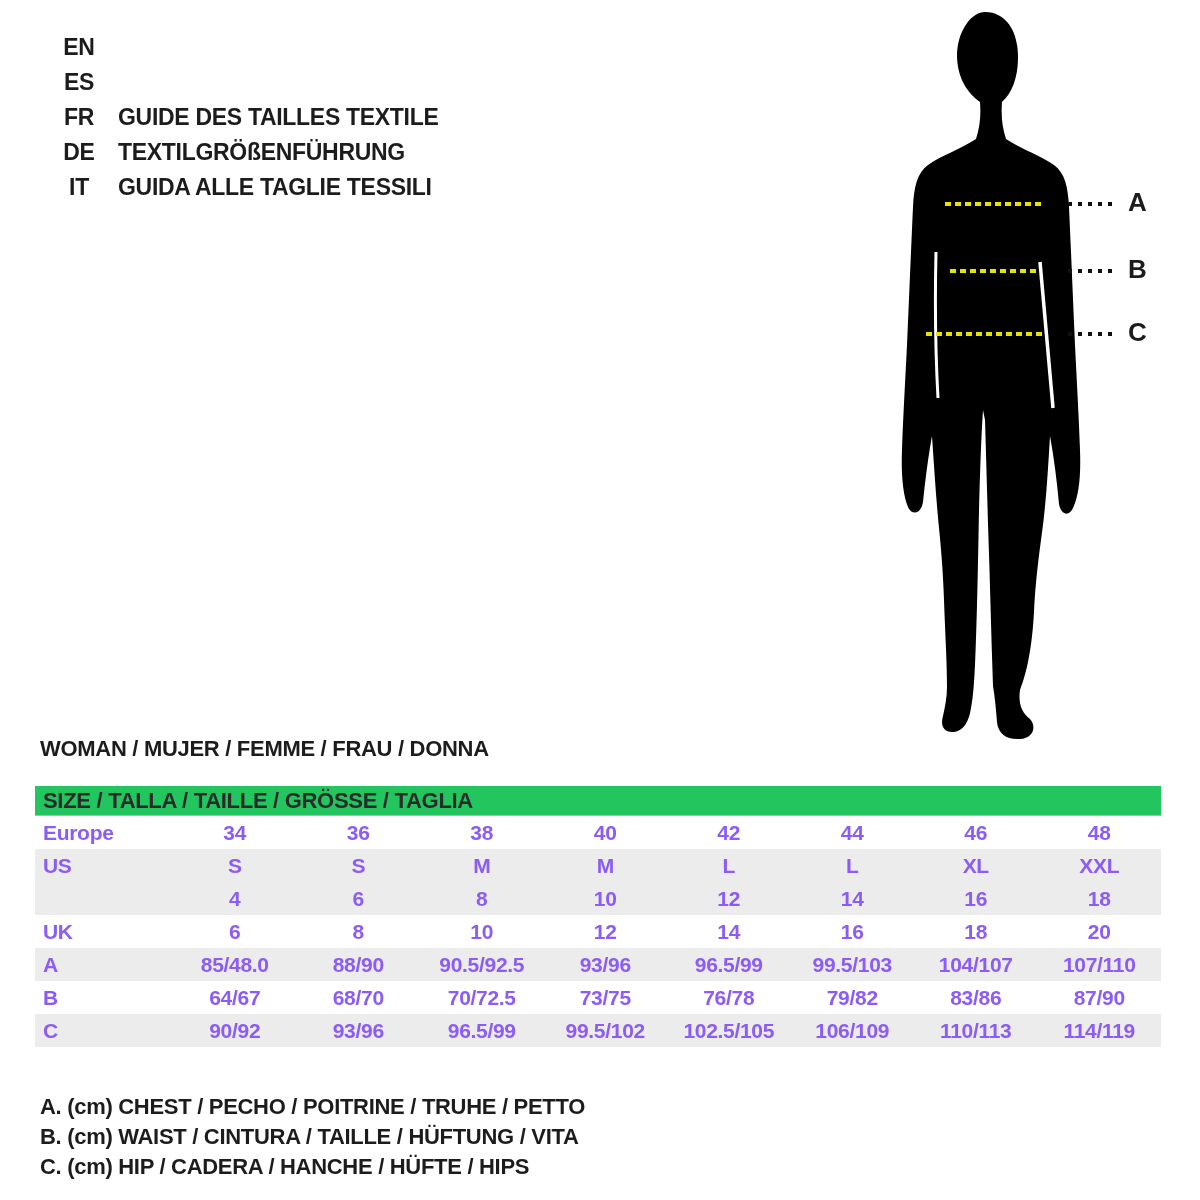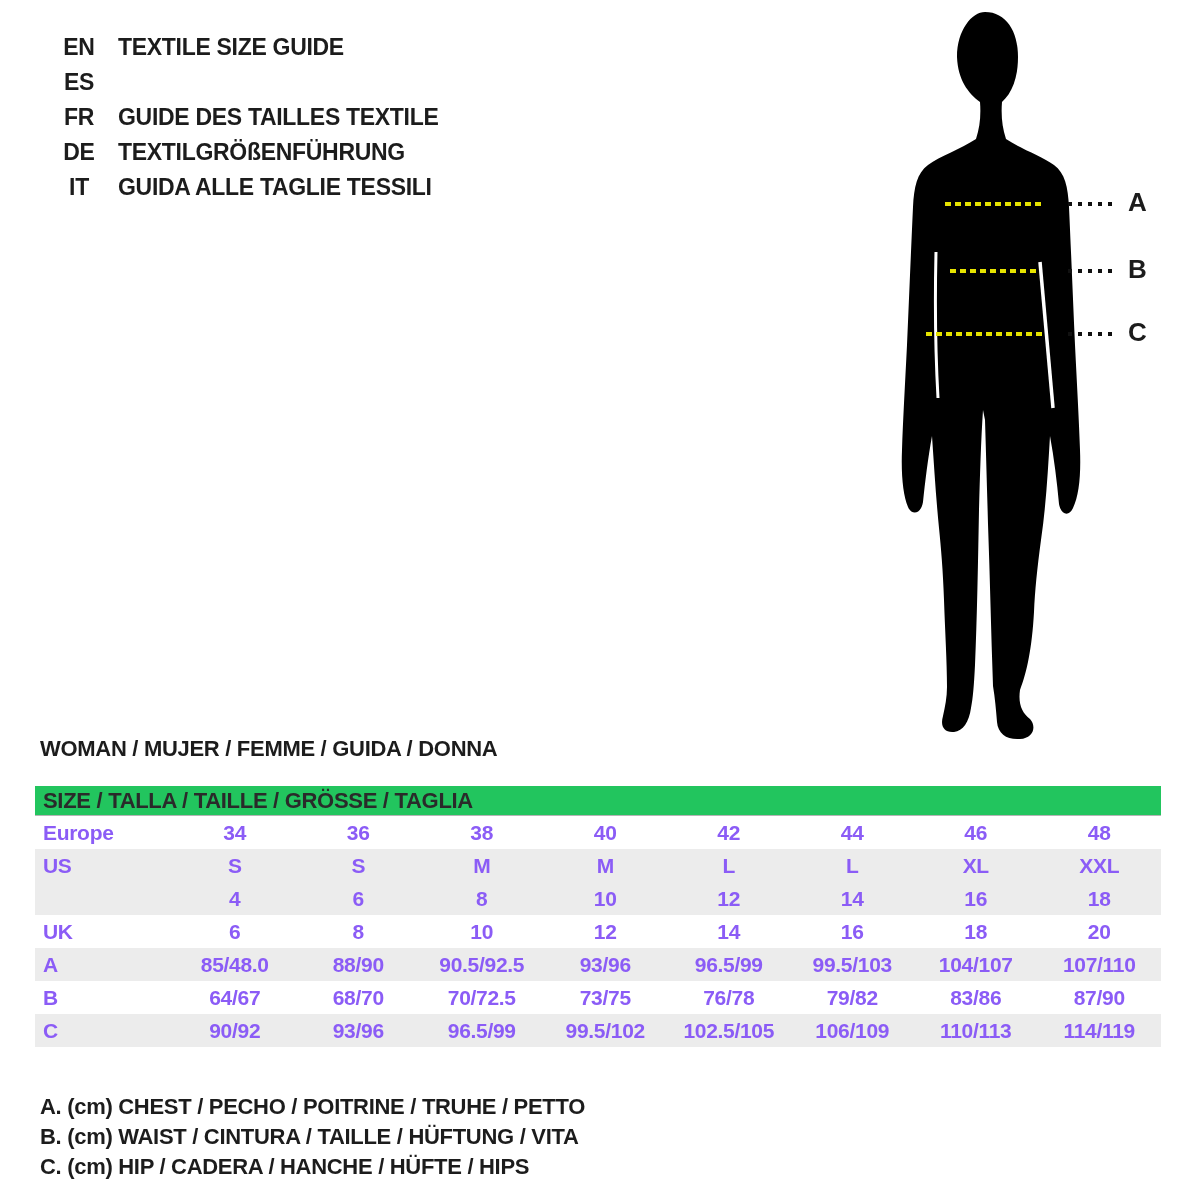--- a/index.html
+++ b/index.html
@@ -45,21 +45,20 @@
   .legend-line{font-size:22px;font-weight:bold;line-height:30px;letter-spacing:-0.3px;}
 </style>
 </head>
 <body>
 
 <div class="canvas">
 
   <div class="lang-list">
     <div class="lang-row">
       <span class="lang-code">EN</span>
-      <span class="lang-label">TEXTILE SIZE GUIDE</span>
     </div>
     <div class="lang-row">
       <span class="lang-code">ES</span>
     </div>
     <div class="lang-row">
       <span class="lang-code">FR</span>
       <span class="lang-label">GUIDE DES TAILLES TEXTILE</span>
     </div>
     <div class="lang-row">
       <span class="lang-code">DE</span>
@@ -123,21 +122,21 @@
   <div class="marker-label lab lab-a">A</div>
 
   <div class="dash yellow line-b y-b"></div>
   <div class="dash dots line-b d-abc"></div>
   <div class="marker-label lab lab-b">B</div>
 
   <div class="dash yellow line-c y-c"></div>
   <div class="dash dots line-c d-abc"></div>
   <div class="marker-label lab lab-c">C</div>
 
-  <div class="section-title">WOMAN / MUJER / FEMME / GUIDA / DONNA</div>
+  <div class="section-title">WOMAN / MUJER / FEMME / FRAU / DONNA</div>
 
   <div class="size-table">
     <div class="t-header">SIZE / TALLA / TAILLE / GRÖSSE / TAGLIA</div>
 
     <div class="t-row">
       <div class="t-label">Europe</div>
       <div class="t-cell">34</div>
       <div class="t-cell">36</div>
       <div class="t-cell">38</div>
       <div class="t-cell">40</div>

